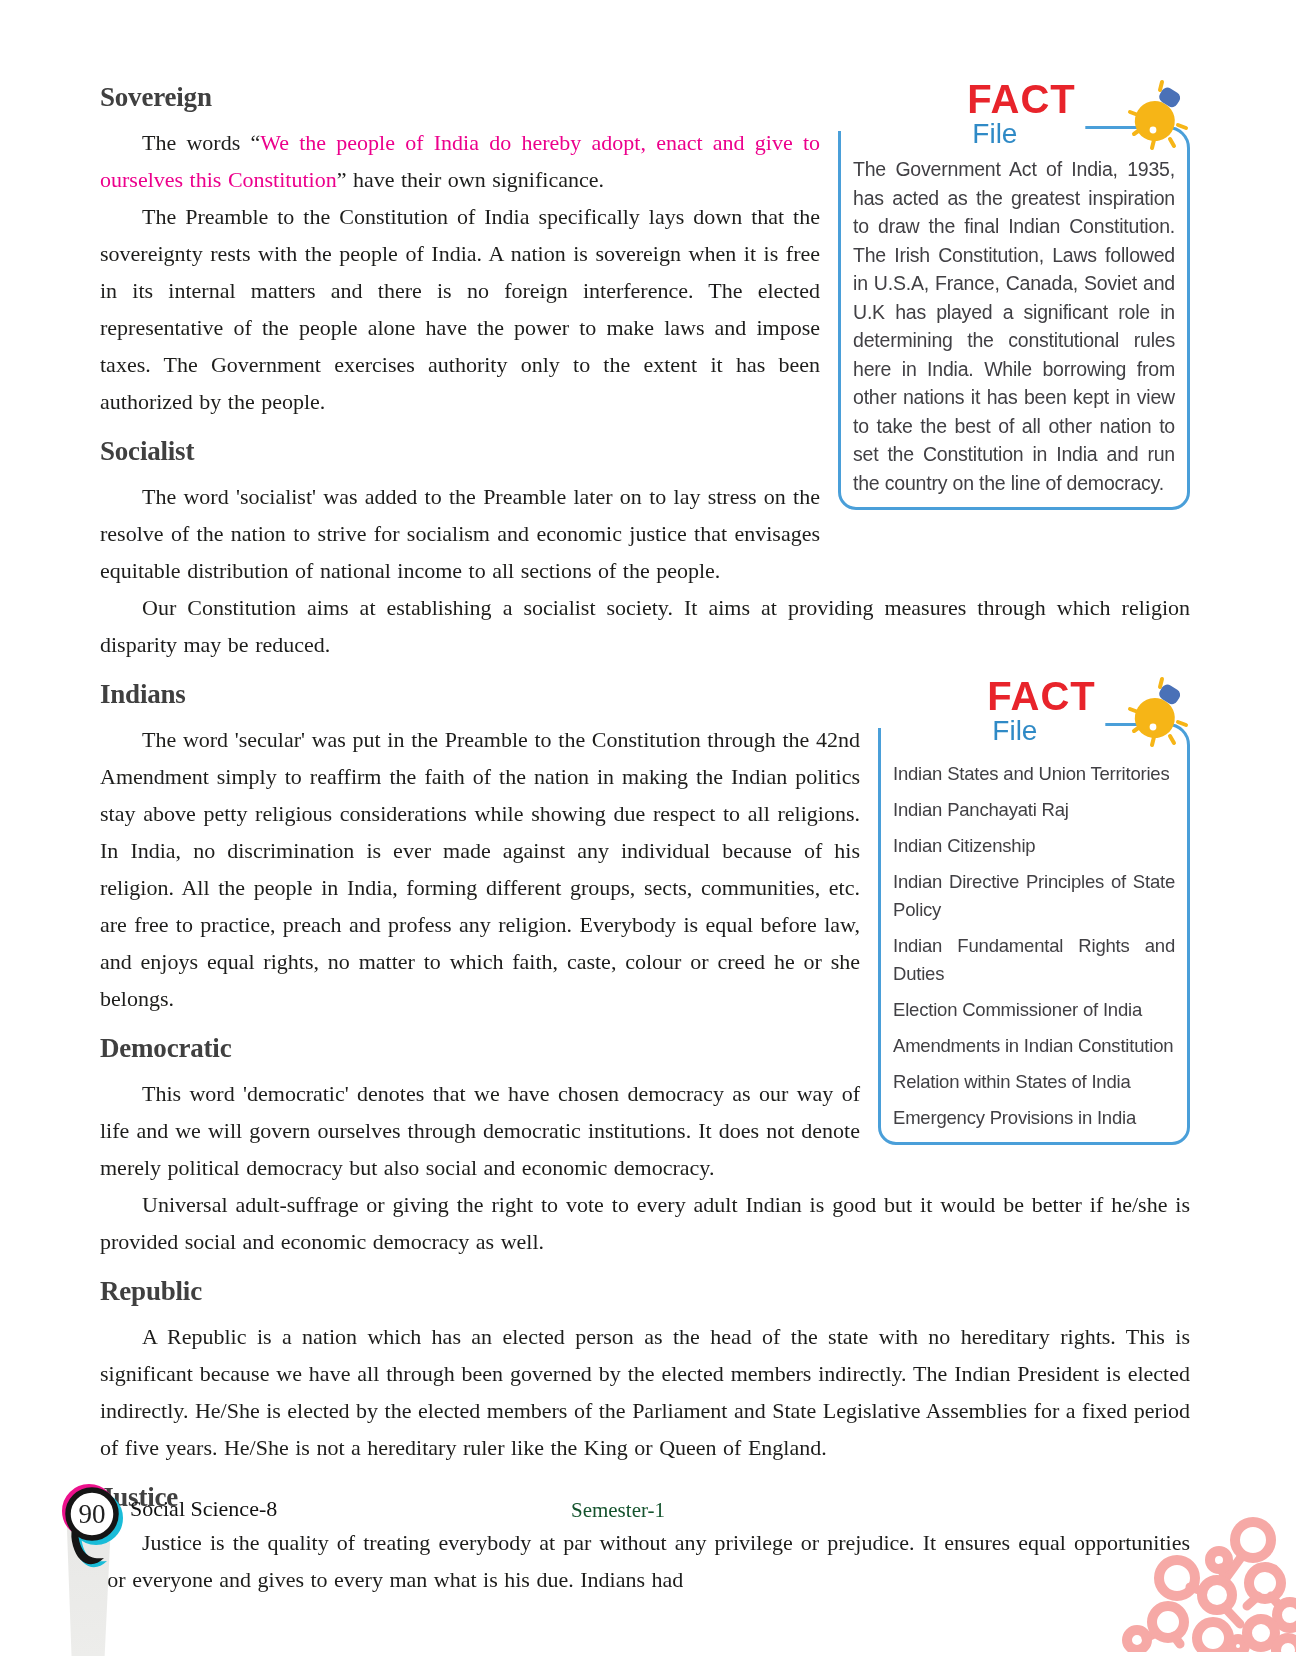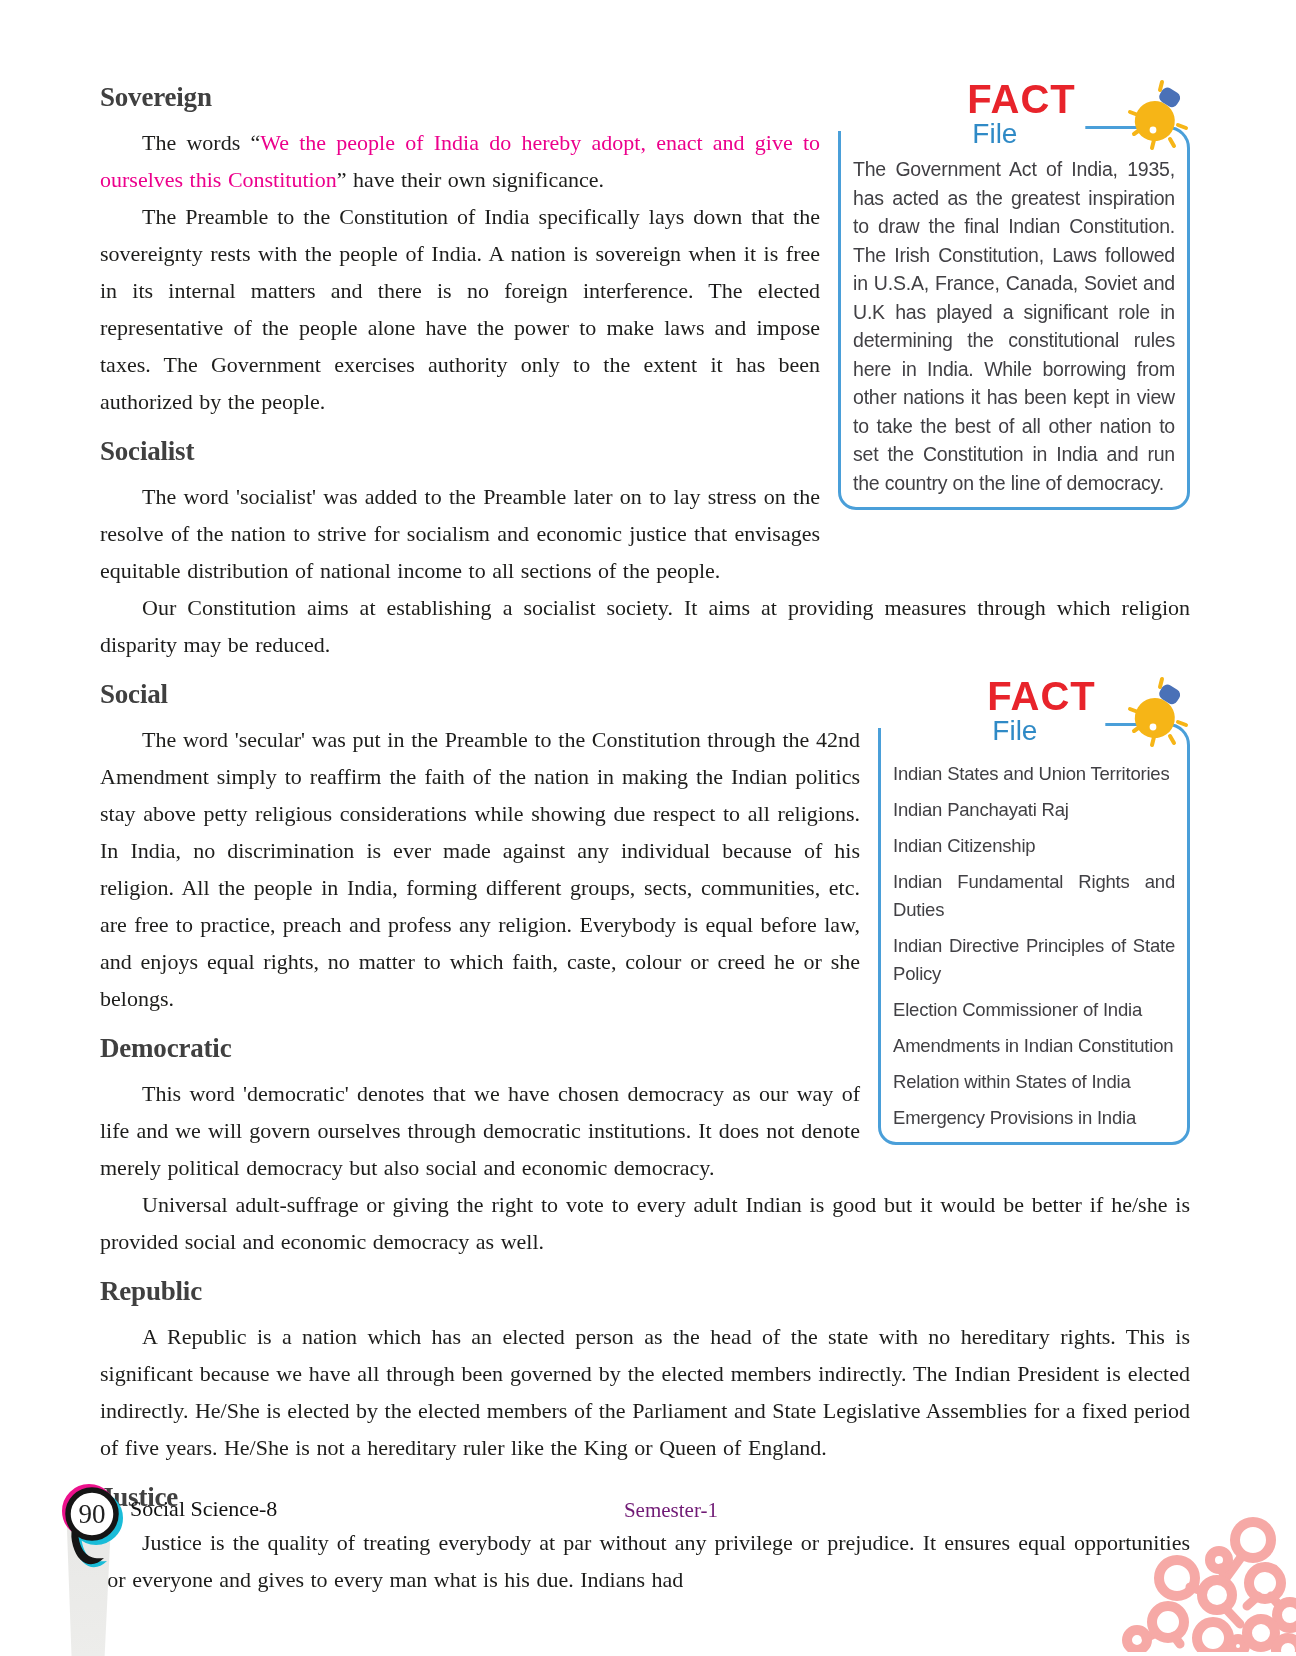--- a/index.html
+++ b/index.html
@@ -55,21 +55,21 @@
   
   .footer { position:absolute; left:0; top:1484px; width:1060px; height:70px; }
   .gray-bar {
     position:absolute; left:66px; top:18px; width:46px; height:154px;
     background:linear-gradient(#e7e7e5,#ededeb);
     clip-path:polygon(0 0,100% 0,84% 100%,12% 100%);
   }
   .page-badge { position:absolute; left:56px; top:-6px; }
   .book-title { position:absolute; left:130px; top:12px; font-size:22px; color:#111; }
   .semester   { position:absolute; left:518px; top:14px; width:200px;
-                text-align:right; font-size:21px; color:#701a75; }
+                text-align:center; font-size:21px; color:#14532d; }
   .corner-decor { position:absolute; right:0; bottom:0; }
 </style>
 </head>
 <body>
 
 <div class="page">
   <div class="content">
 
     <aside class="fact-wrap fw1">
       <div class="fact-header">
@@ -125,30 +125,30 @@
             <circle cx="36" cy="44" r="20" fill="#f6b517"></circle>
             <rect x="26" y="8" width="20" height="16" rx="6" fill="#4a71b7"></rect>
           </g>
           <circle cx="31" cy="52" r="3.4" fill="#ffffff"></circle>
         </svg>
       </span>
       <div class="fact-box">
         <div class="fb-item">Indian States and Union Territories</div>
         <div class="fb-item">Indian Panchayati Raj</div>
         <div class="fb-item">Indian Citizenship</div>
+        <div class="fb-item">Indian Directive Principles of State Policy</div>
         <div class="fb-item">Indian Fundamental Rights and Duties</div>
-        <div class="fb-item">Indian Directive Principles of State Policy</div>
         <div class="fb-item">Election Commissioner of India</div>
         <div class="fb-item">Amendments in Indian Constitution</div>
         <div class="fb-item">Relation within States of India</div>
         <div class="fb-item">Emergency Provisions in India</div>
       </div>
     </aside>
 
-    <h2 class="section-heading">Social</h2>
+    <h2 class="section-heading">Indians</h2>
     <p class="body-par">The word 'secular' was put in the Preamble to the Constitution through the 42nd Amendment simply to reaffirm the faith of the nation in making the Indian politics stay above petty religious considerations while showing due respect to all religions. In India, no discrimination is ever made against any individual because of his religion. All the people in India, forming different groups, sects, communities, etc. are free to practice, preach and profess any religion. Everybody is equal before law, and enjoys equal rights, no matter to which faith, caste, colour or creed he or she belongs.</p>
 
     <h2 class="section-heading">Democratic</h2>
     <p class="body-par">This word 'democratic' denotes that we have chosen democracy as our way of life and we will govern ourselves through democratic institutions. It does not denote merely political democracy but also social and economic democracy.</p>
     <p class="body-par">Universal adult-suffrage or giving the right to vote to every adult Indian is good but it would be better if he/she is provided social and economic democracy as well.</p>
 
     <h2 class="section-heading">Republic</h2>
     <p class="body-par">A Republic is a nation which has an elected person as the head of the state with no hereditary rights. This is significant because we have all through been governed by the elected members indirectly. The Indian President is elected indirectly. He/She is elected by the elected members of the Parliament and State Legislative Assemblies for a fixed period of five years. He/She is not a hereditary ruler like the King or Queen of England.</p>
 
     <h2 class="section-heading">Justice</h2>

